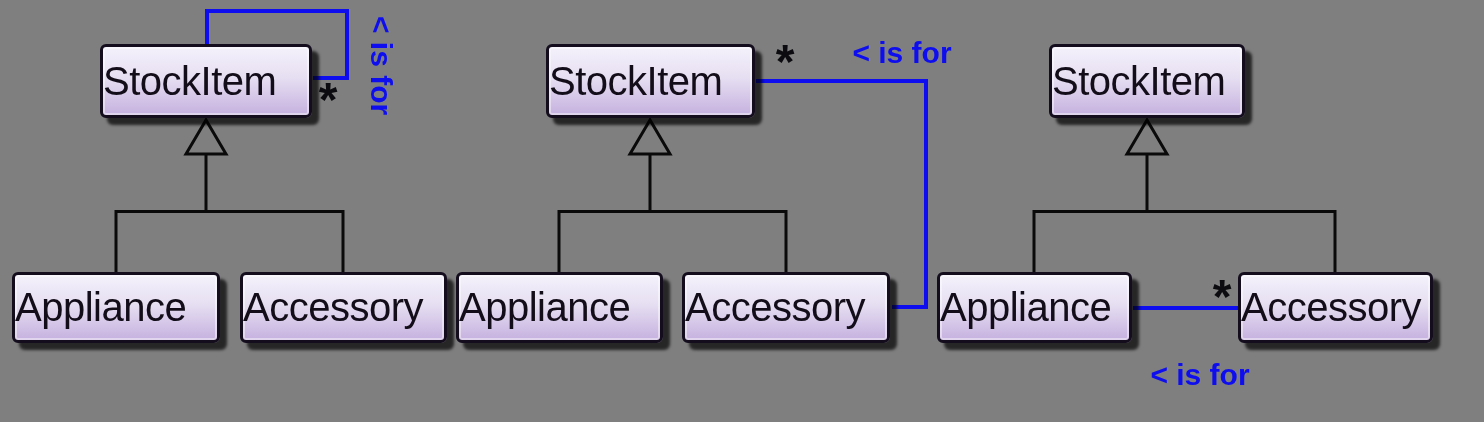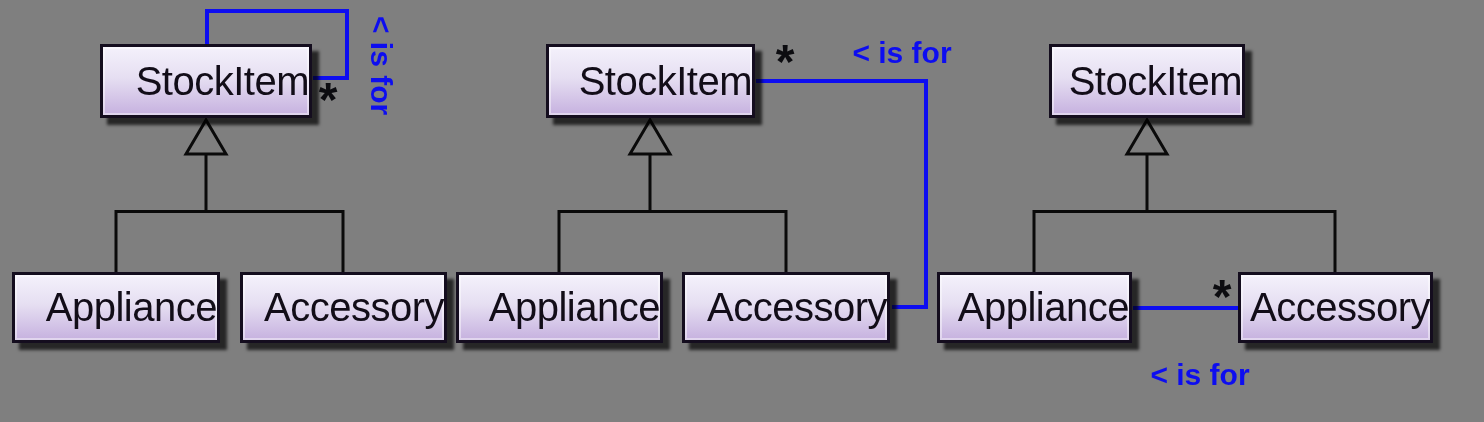--- a/index.html
+++ b/index.html
@@ -10,24 +10,24 @@
     overflow: hidden;
     position: relative;
   }
   #canvas { position: absolute; left: 0; top: 0; width: 1484px; height: 422px; }
   #connector-layer { position: absolute; left: 0; top: 0; z-index: 1; }
   .class-box {
     position: absolute;
     z-index: 2;
     box-sizing: border-box;
     border: 3px solid #140d1e;
-    border-radius: 0;
+    border-radius: 6px;
     background: linear-gradient(180deg, #f4f1fb 0%, #e6dff2 45%, #c6b1df 100%);
     box-shadow: 7px 7px 3px rgba(0,0,0,0.70), inset 0 0 0 2px rgba(255,255,255,0.45);
-    display: flex; align-items: center; justify-content: flex-end;
+    display: flex; align-items: center; justify-content: flex-start;
     color: #120d18;
     font-size: 40px;
     letter-spacing: -0.5px;
     white-space: nowrap;
   }
   .label-layer { position: absolute; left: 0; top: 0; z-index: 3; }
   .mult {
     position: absolute;
     color: #0c0c10;
     font-size: 48px;

